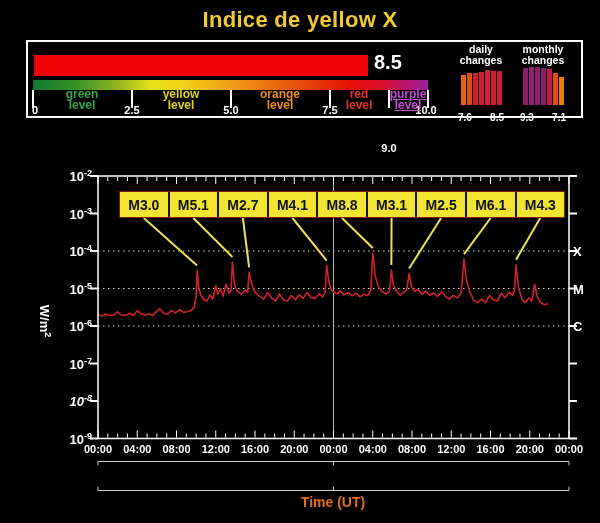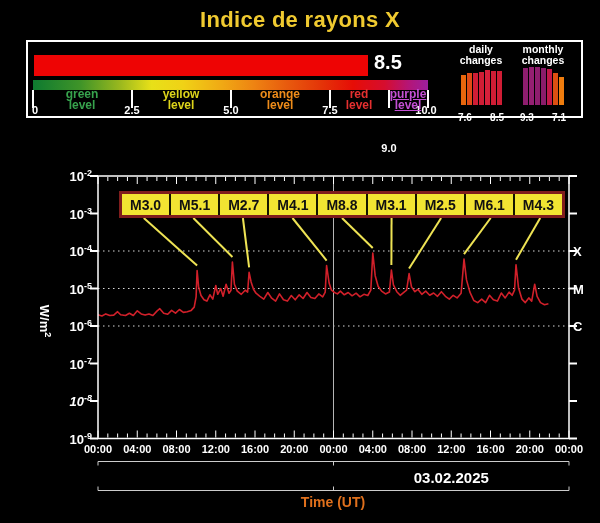--- a/index.html
+++ b/index.html
@@ -26,36 +26,36 @@
   .mini-bars{display:flex;align-items:flex-end;justify-content:center;gap:1px;height:38px;}
   .mini-bar{width:5px;}
   .mini-vals{display:flex;justify-content:space-between;font-size:10px;margin-top:7px;}
   
   .ylab{color:#fff;font-size:13px;width:60px;left:32px;text-align:right;line-height:14px;}
   .ylab sup{font-size:9px;}
   .wm2{left:45px;top:321px;color:#fff;font-size:13px;white-space:nowrap;
     transform:translate(-50%,-50%) rotate(90deg);}
   .wm2 sup{font-size:9px;}
   .flare-box{left:119px;top:191px;width:446px;height:27px;background:#f2e432;
-    display:flex;align-items:stretch;border:3px solid #7f1d1d;box-sizing:border-box;}
+    display:flex;align-items:stretch;border:1px solid #7f1d1d;box-sizing:border-box;}
   .flare-cell{flex:1;display:flex;align-items:center;justify-content:center;
     color:#111;font-size:14px;}
   .flare-cell + .flare-cell{border-left:2px solid #151500;}
   .xtick{top:443px;color:#fff;font-size:11px;transform:translateX(-50%);white-space:nowrap;}
   .cls{left:573px;color:#fff;font-size:13px;}
   .date-label{top:469px;color:#fff;font-size:15px;transform:translateX(-50%);white-space:nowrap;}
   .time-label{top:494px;left:333px;font-size:14px;transform:translateX(-50%);white-space:nowrap;}
   svg{position:absolute;left:0;top:0;}
 </style>
 </head>
 <body>
 
 <div id="stage">
 
-  <div class="abs main-title" style="color: rgb(240, 202, 48);">Indice de rayons X</div>
+  <div class="abs main-title" style="color: rgb(240, 202, 48);">Indice de yellow X</div>
 
   <div class="abs panel">
     <div class="abs gauge-bar" style="width: 334px; background: rgb(238, 4, 4);"></div>
     <div class="abs gauge-value">8.5</div>
     <div class="abs grad"></div>
 
     <div class="abs gtick" style="left:4px;"></div>
     <div class="abs gtick" style="left:103px;"></div>
     <div class="abs gtick" style="left:202px;"></div>
     <div class="abs gtick" style="left:301px;"></div>
@@ -294,17 +294,16 @@
   <div class="abs xtick" style="left:412px;">08:00</div>
   <div class="abs xtick" style="left:451.3px;">12:00</div>
   <div class="abs xtick" style="left:490.5px;">16:00</div>
   <div class="abs xtick" style="left:529.8px;">20:00</div>
   <div class="abs xtick" style="left:569px;">00:00</div>
 
   <div class="abs cls" style="top:244px;">X</div>
   <div class="abs cls" style="top:281.5px;">M</div>
   <div class="abs cls" style="top:319px;">C</div>
 
-  <div class="abs date-label" style="left:451.3px;">03.02.2025</div>
 
   <div class="abs time-label" style="color:#e0701c;">Time (UT)</div>
 
 </div>
 
 </body></html>

